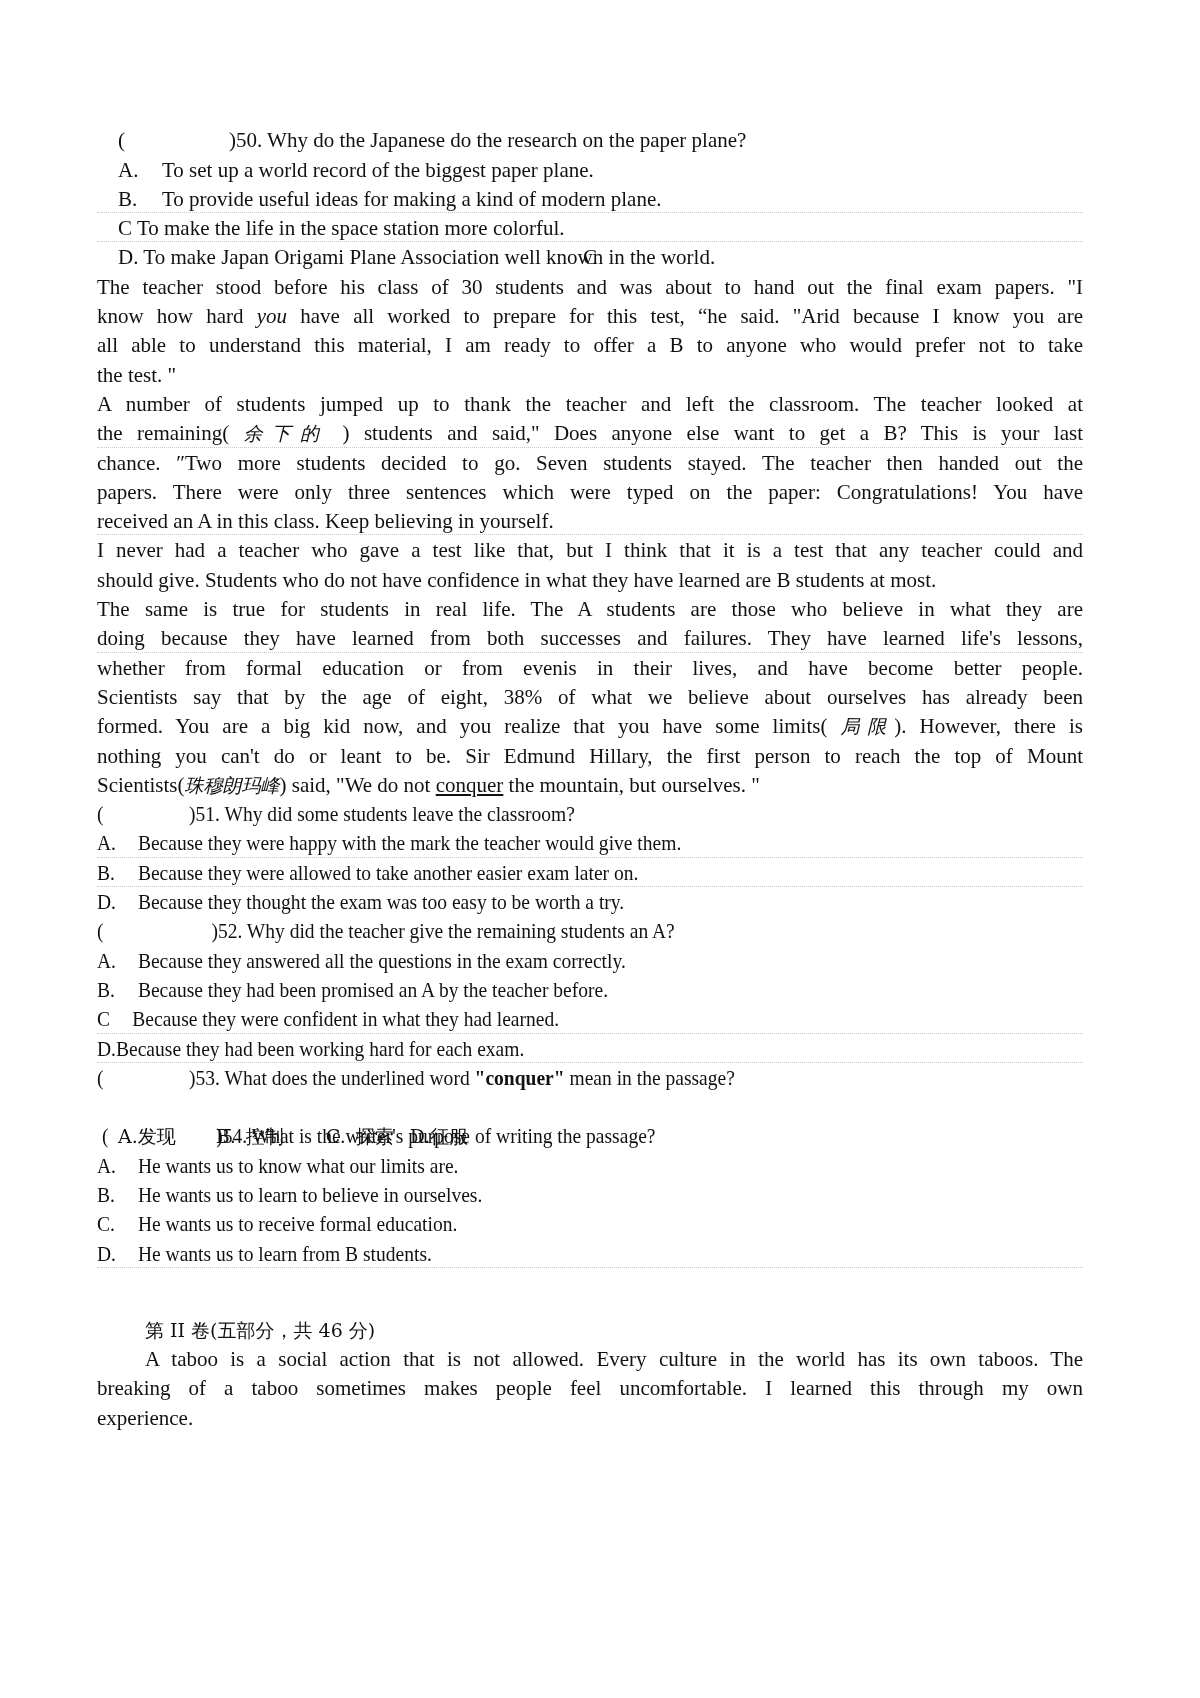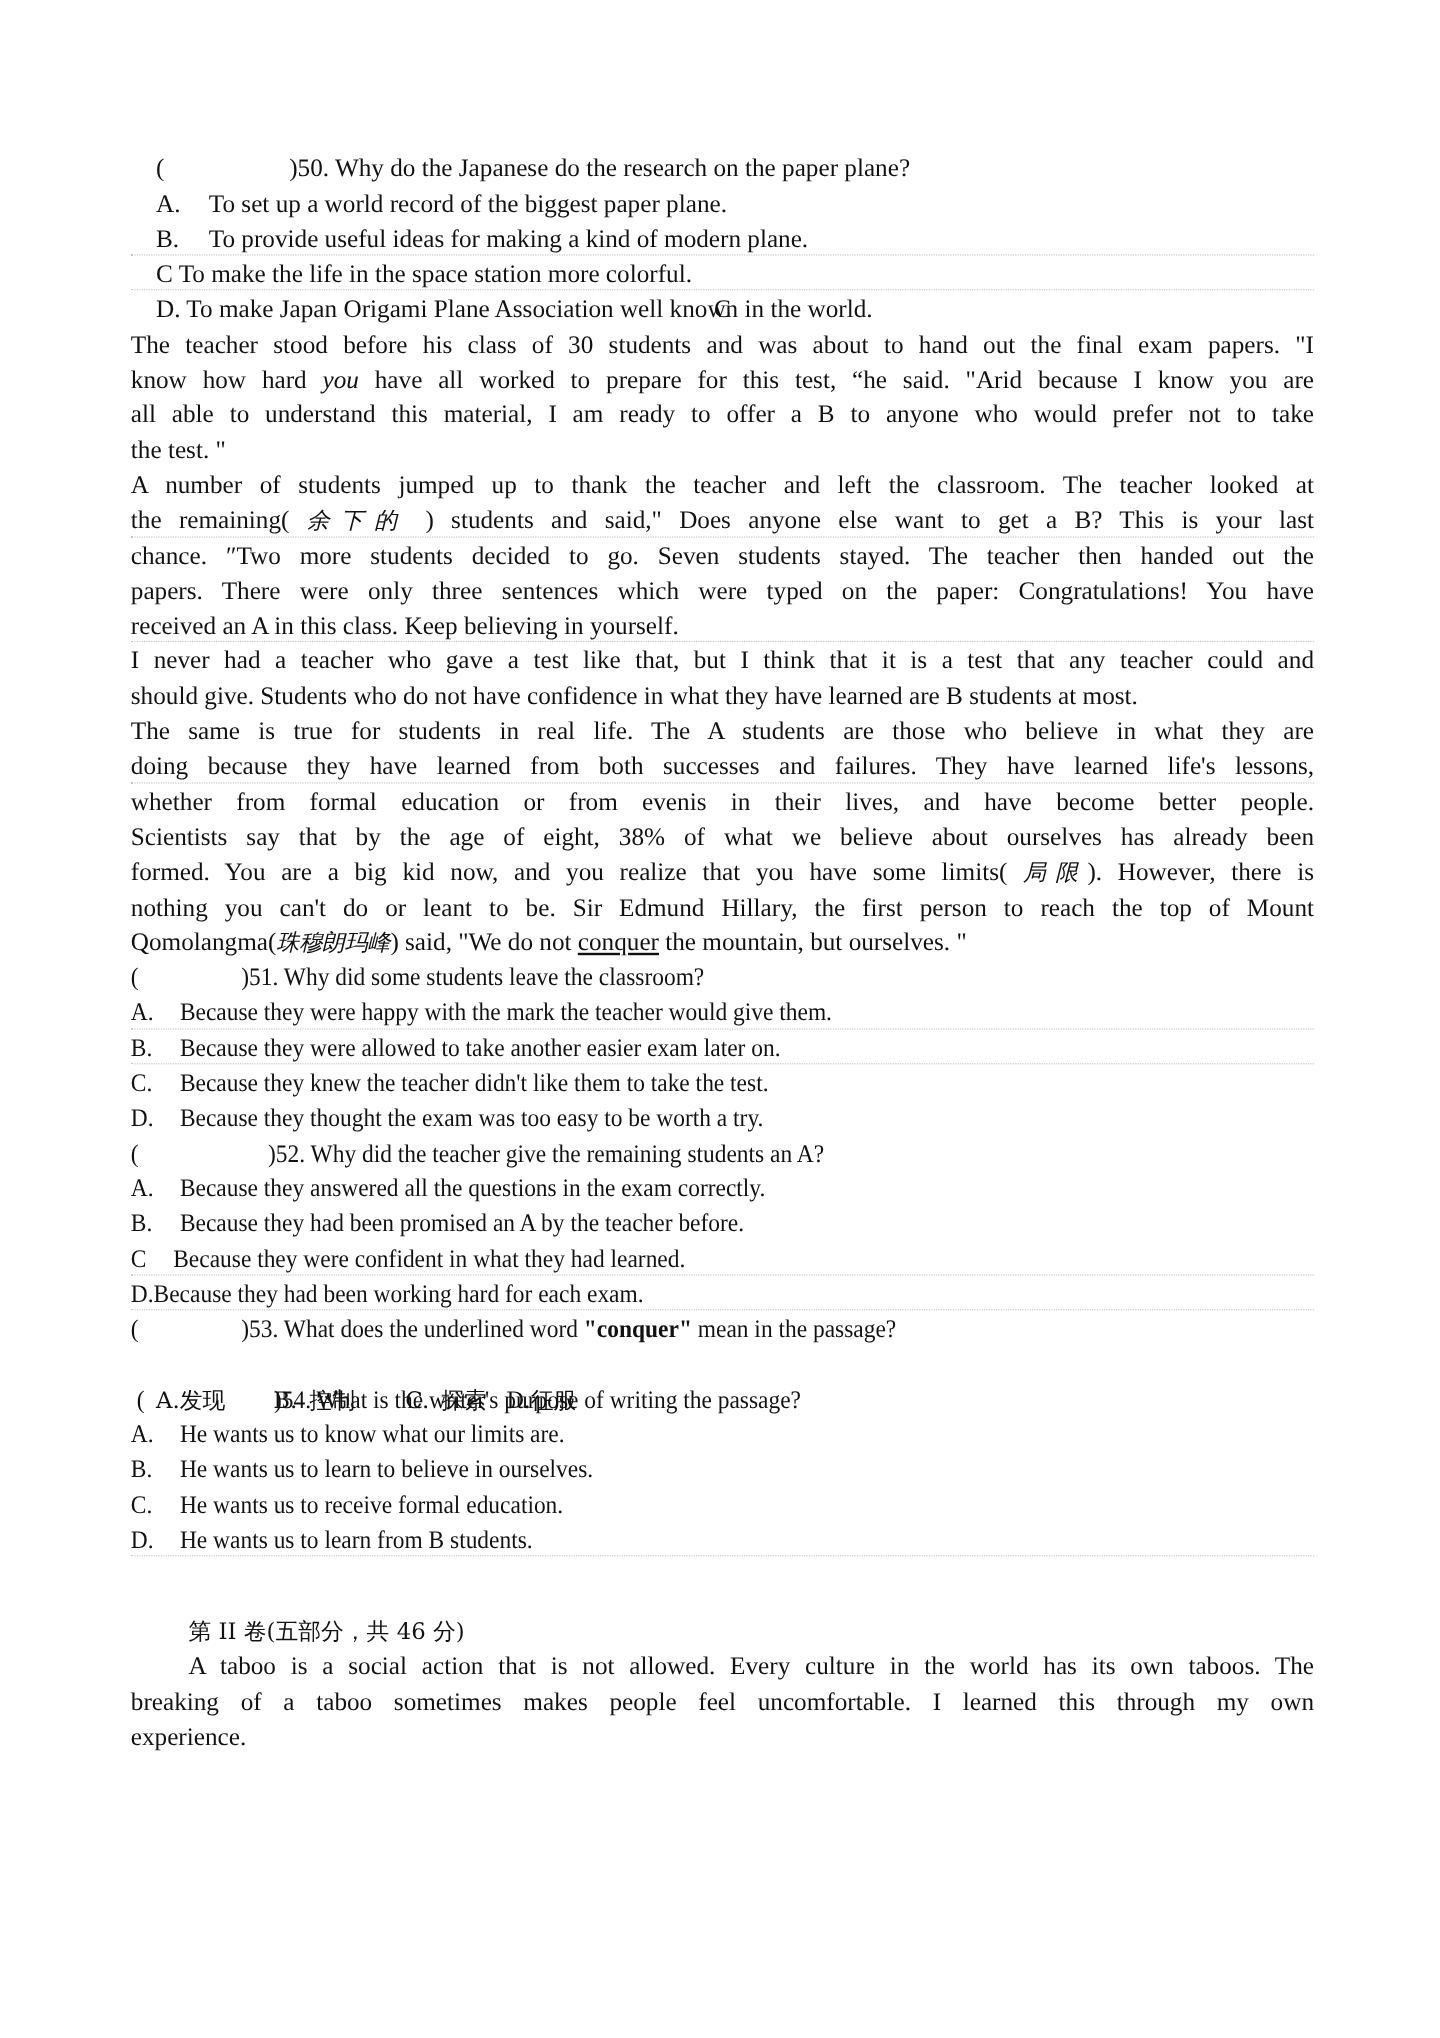--- a/index.html
+++ b/index.html
@@ -11,21 +11,21 @@
       width: 1200px;
       height: 1698px;
       position: relative;
       overflow: hidden;
       color: #111111;
       font-family: "Liberation Serif", "DejaVu Serif", serif;
       font-size: 21px;
     }
     .page {
       position: absolute;
-      left: 109px;
+      left: 97px;
       top: 97px;
       width: 986px;
     }
     .line {
       height: 29.3px;
       line-height: 29.3px;
       white-space: pre;
       position: relative;
     }
     .line.dotted::after {
@@ -109,26 +109,25 @@
 
   <div class="line justify">I never had a teacher who gave a test like that, but I think that it is a test that any teacher could and</div>
   <div class="line">should give. Students who do not have confidence in what they have learned are B students at most.</div>
 
   <div class="line justify">The same is true for students in real life. The A students are those who believe in what they are</div>
   <div class="line justify dotted">doing because they have learned from both successes and failures. They have learned life's lessons,</div>
   <div class="line justify">whether from formal education or from evenis in their lives, and have become better people.</div>
   <div class="line justify">Scientists say that by the age of eight, 38% of what we believe about  ourselves has already been</div>
   <div class="line justify"><span>formed. You are a big kid now, and you realize that you have some limits( </span><span class="cn">局限</span><span>). However, there is</span></div>
   <div class="line justify">nothing you can't do or leant to be. Sir Edmund Hillary, the first person to reach the top of Mount</div>
-  <div class="line"><span>Qomolangma(</span><span class="cn">珠穆朗玛峰</span><span>) said, "We do not </span><span class="ul">conquer</span><span> the mountain, but ourselves. "</span></div>
+  <div class="line"><span>Scientists(</span><span class="cn">珠穆朗玛峰</span><span>) said, "We do not </span><span class="ul">conquer</span><span> the mountain, but ourselves. "</span></div>
 
   <div class="line"><span class="condensed"><span>(</span><span class="blank short"></span><span>)51. Why did some students leave the classroom?</span></span></div>
   <div class="line dotted"><span class="condensed"><span class="opt-label">A.</span><span>Because they were happy with the mark the teacher would give them.</span></span></div>
   <div class="line dotted"><span class="condensed"><span class="opt-label">B.</span><span>Because they were allowed to take another easier exam later on.</span></span></div>
-  <div class="line"><span class="condensed"><span class="opt-label">C.</span><span>Because they knew the teacher didn't like them to take the test.</span></span></div>
   <div class="line"><span class="condensed"><span class="opt-label">D.</span><span>Because they thought the exam was too easy to be worth a try.</span></span></div>
 
   <div class="line"><span class="condensed"><span>(</span><span class="blank mid"></span><span>)52. Why did the teacher give the remaining students an A?</span></span></div>
   <div class="line"><span class="condensed"><span class="opt-label">A.</span><span>Because they answered all the questions in the exam correctly.</span></span></div>
   <div class="line"><span class="condensed"><span class="opt-label">B.</span><span>Because they had been promised an A by the teacher before.</span></span></div>
   <div class="line dotted"><span class="condensed"><span class="opt-label narrow">C</span><span>Because they were confident in what they had learned.</span></span></div>
   <div class="line dotted"><span class="condensed"><span>D.</span><span>Because they had been working hard for each exam.</span></span></div>
 
   <div class="line"><span class="condensed"><span>(</span><span class="blank short"></span><span>)53. What does the underlined word </span><span class="bold">"conquer"</span><span> mean in the passage?</span></span></div>
   <div class="line cn-row">

